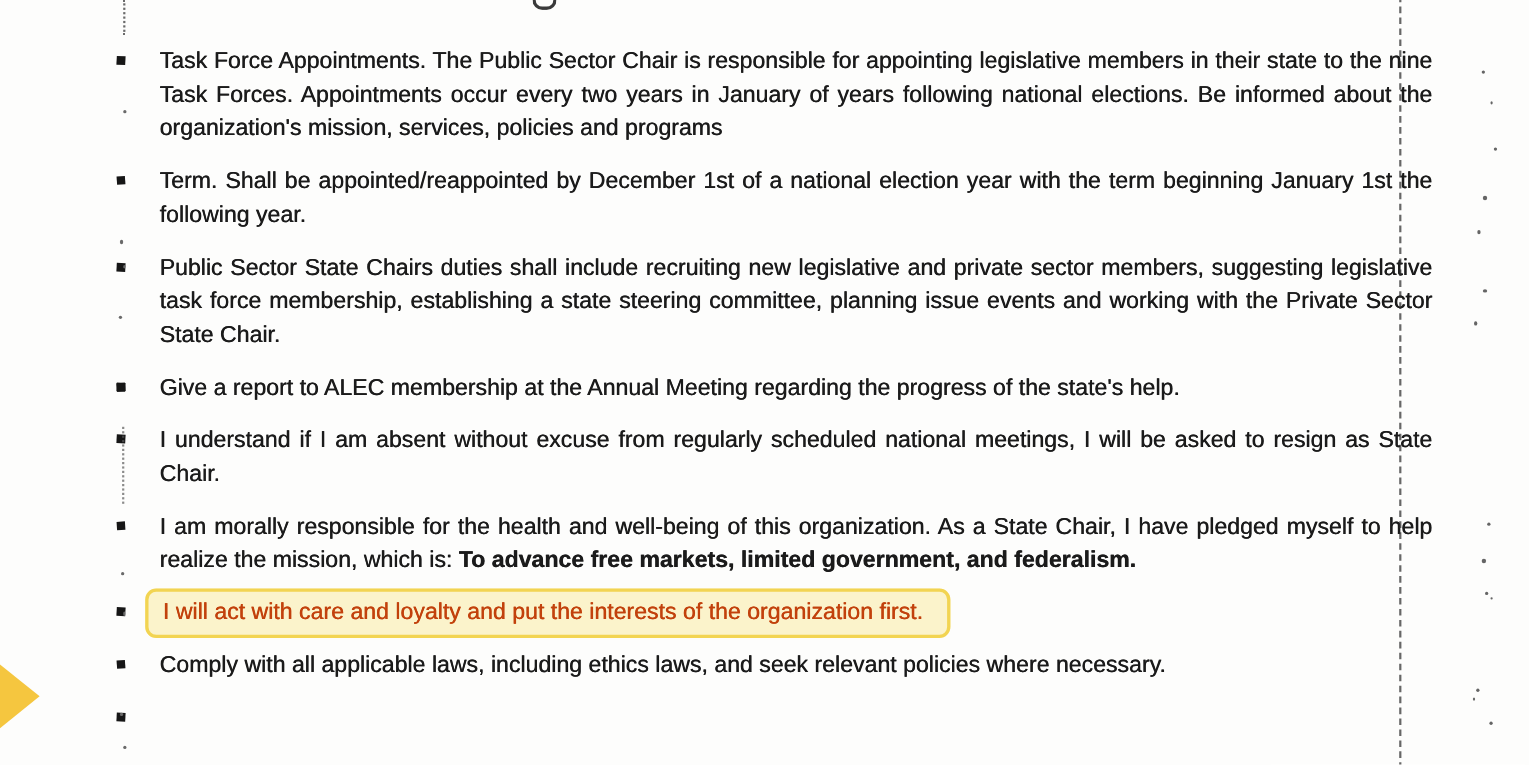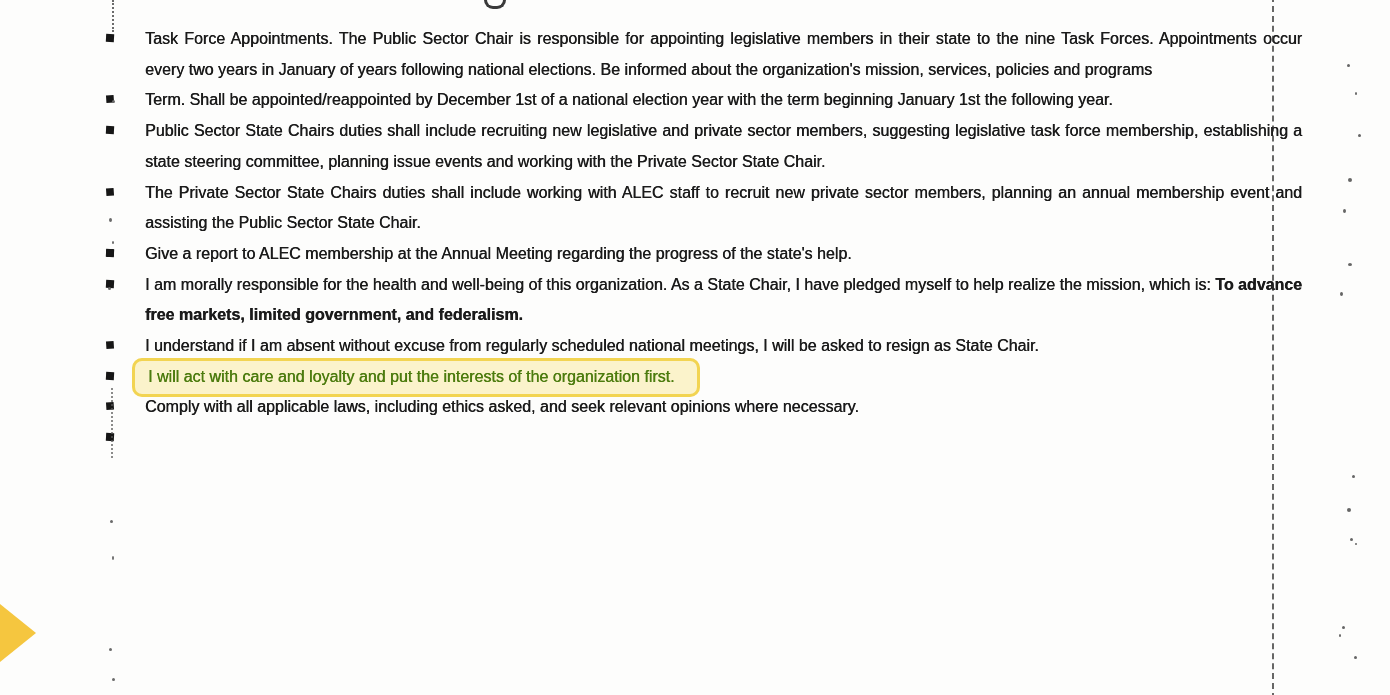--- a/index.html
+++ b/index.html
@@ -9,25 +9,26 @@
     font-family:"Liberation Sans","DejaVu Sans",sans-serif;
   }
   .page{position:absolute;inset:0;background:#fdfdfc;}
 
   
   .doc{position:absolute;top:24px;left:105px;width:1197px;}
   ul.bullet-list{list-style:none;margin:0;padding:0;}
   ul.bullet-list li{
     position:relative;
     padding-left:40px;
-    font-size:16px;
+    font-size:21px;
     line-height:30.7px;
     text-align:justify;
     color:#1b1b1b;
     text-shadow:0.4px 0 0 currentColor; 
+    margin-top:17px;
   }
   .bullet{
     position:absolute;left:1px;top:10px;
     width:8px;height:8px;background:#161616;
     transform:rotate(3deg);
   }
   li:nth-child(2n) .bullet{transform:rotate(-4deg) scale(.95);}
   b{font-weight:bold;}
 
   
@@ -85,44 +86,43 @@
         <li>
     <span class="bullet"></span>
     <span><span>Term. Shall be appointed/reappointed by December 1st of a national election year with the term beginning January 1st the following year.</span></span>
   </li>
         <li>
     <span class="bullet"></span>
     <span><span>Public Sector State Chairs duties shall include recruiting new legislative and private sector members, suggesting legislative task force membership, establishing a state steering committee, planning issue events and working with the Private Sector State Chair.</span></span>
   </li>
         <li>
     <span class="bullet"></span>
-    <span><span>The Private Sector State Chairs duties shall include working with ALEC staff to recruit new private sector members, planning an annual membership event and assisting the Public Sector State Chair.</span></span>
   </li>
         <li>
     <span class="bullet"></span>
   </li>
         <li>
     <span class="bullet"></span>
     <span><span>Give a report to ALEC membership at the Annual Meeting regarding the progress of the state's help.</span></span>
   </li>
         <li>
     <span class="bullet"></span>
+    <span><span>I understand if I am absent without excuse from regularly scheduled national meetings, I will be asked to resign as State Chair.</span></span>
+  </li>
+        <li>
+    <span class="bullet"></span>
     <span><span>I am morally responsible for the health and well-being of this organization. As a State Chair, I have pledged myself to help realize the mission, which is: </span><b>To advance free markets, limited government, and federalism.</b></span>
   </li>
         <li>
     <span class="bullet"></span>
-    <span><span>I understand if I am absent without excuse from regularly scheduled national meetings, I will be asked to resign as State Chair.</span></span>
+    <span><span class="hl" style="color: #c2410c;"><span>I will act with care and loyalty and put the interests of the organization first.</span></span></span>
   </li>
         <li>
     <span class="bullet"></span>
-    <span><span class="hl" style="color: #4d7c0f;"><span>I will act with care and loyalty and put the interests of the organization first.</span></span></span>
-  </li>
-        <li>
-    <span class="bullet"></span>
-    <span><span>Comply with all applicable laws, including ethics asked, and seek relevant opinions where necessary.</span></span>
+    <span><span>Comply with all applicable laws, including ethics laws, and seek relevant policies where necessary.</span></span>
   </li>
         <li>
     <span class="bullet"></span>
   </li>
       </ul>
   </div>
 
   <div class="arrow"></div>
 
   <div class="v-dash-right"></div>

